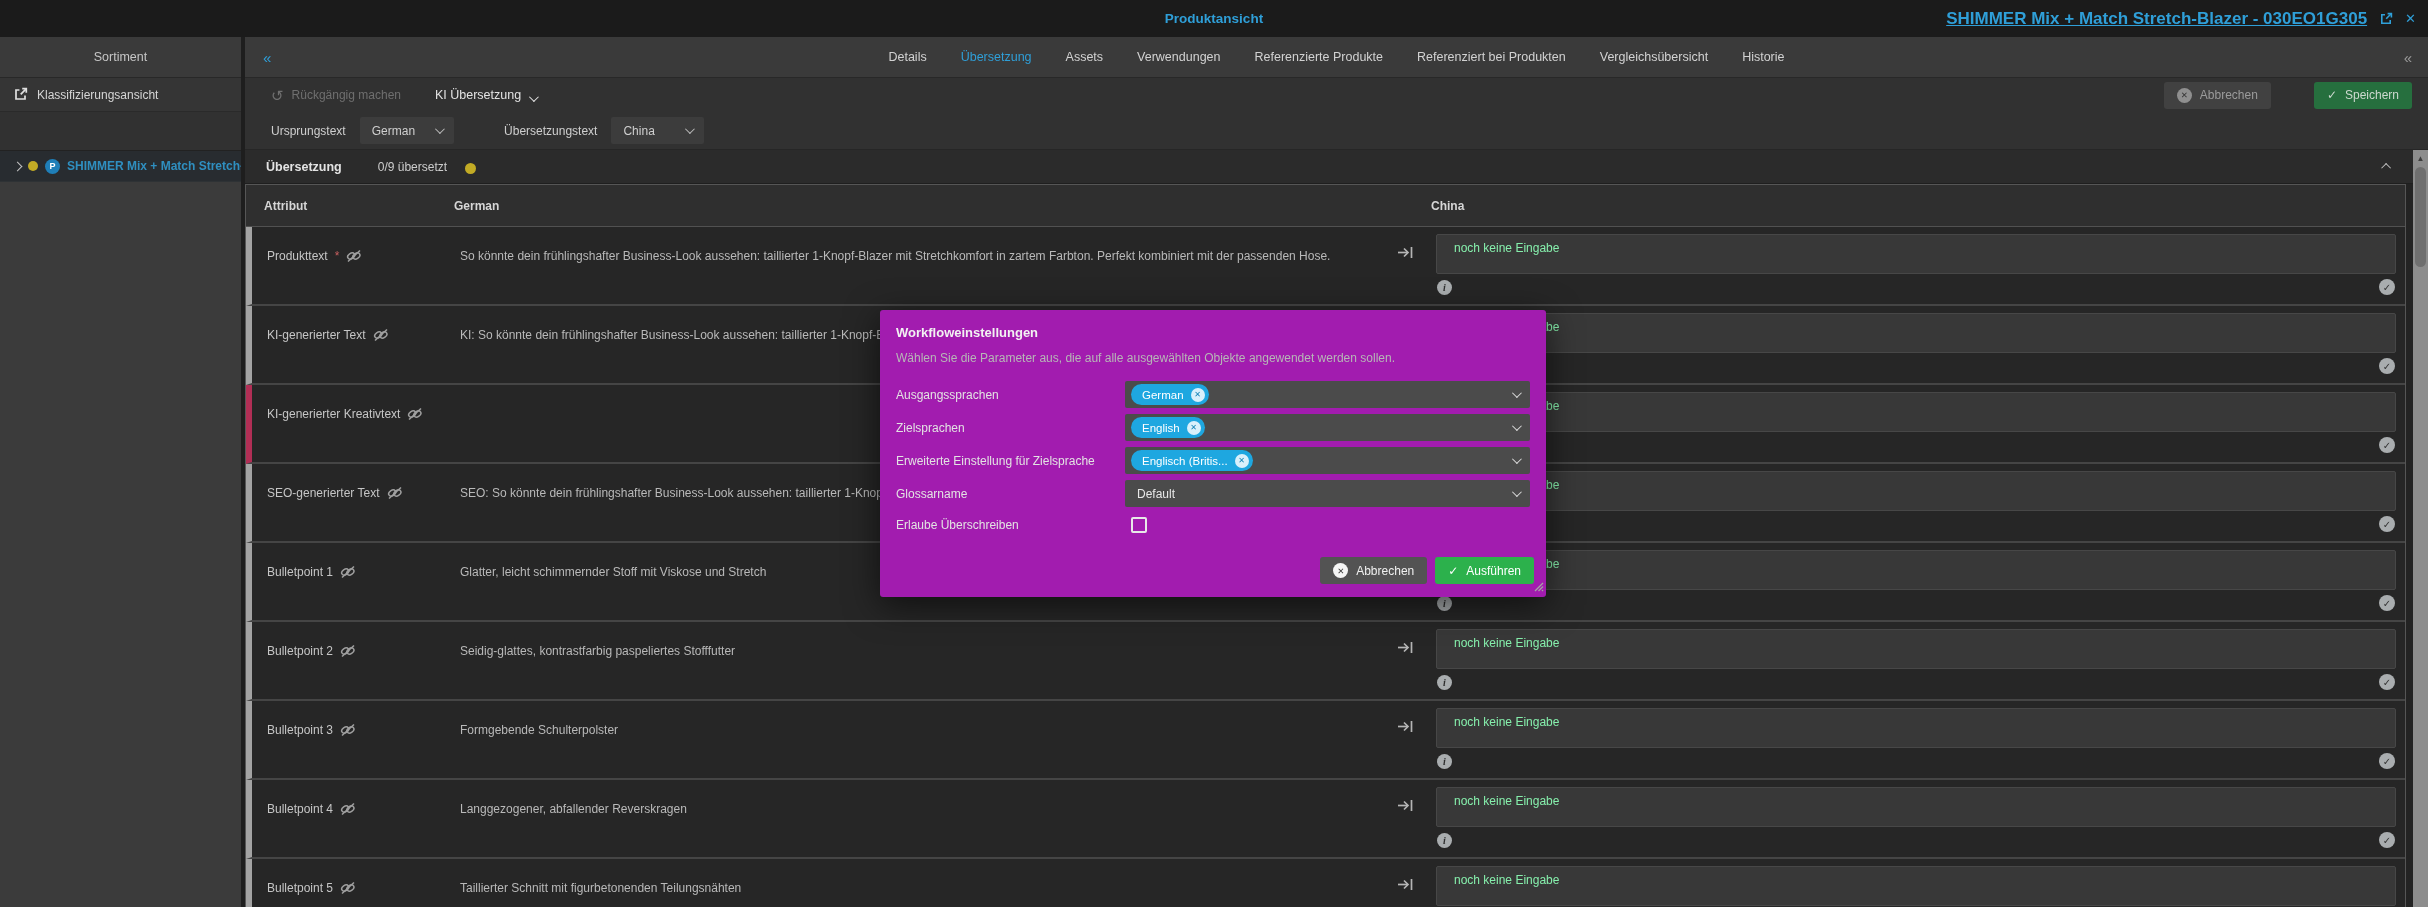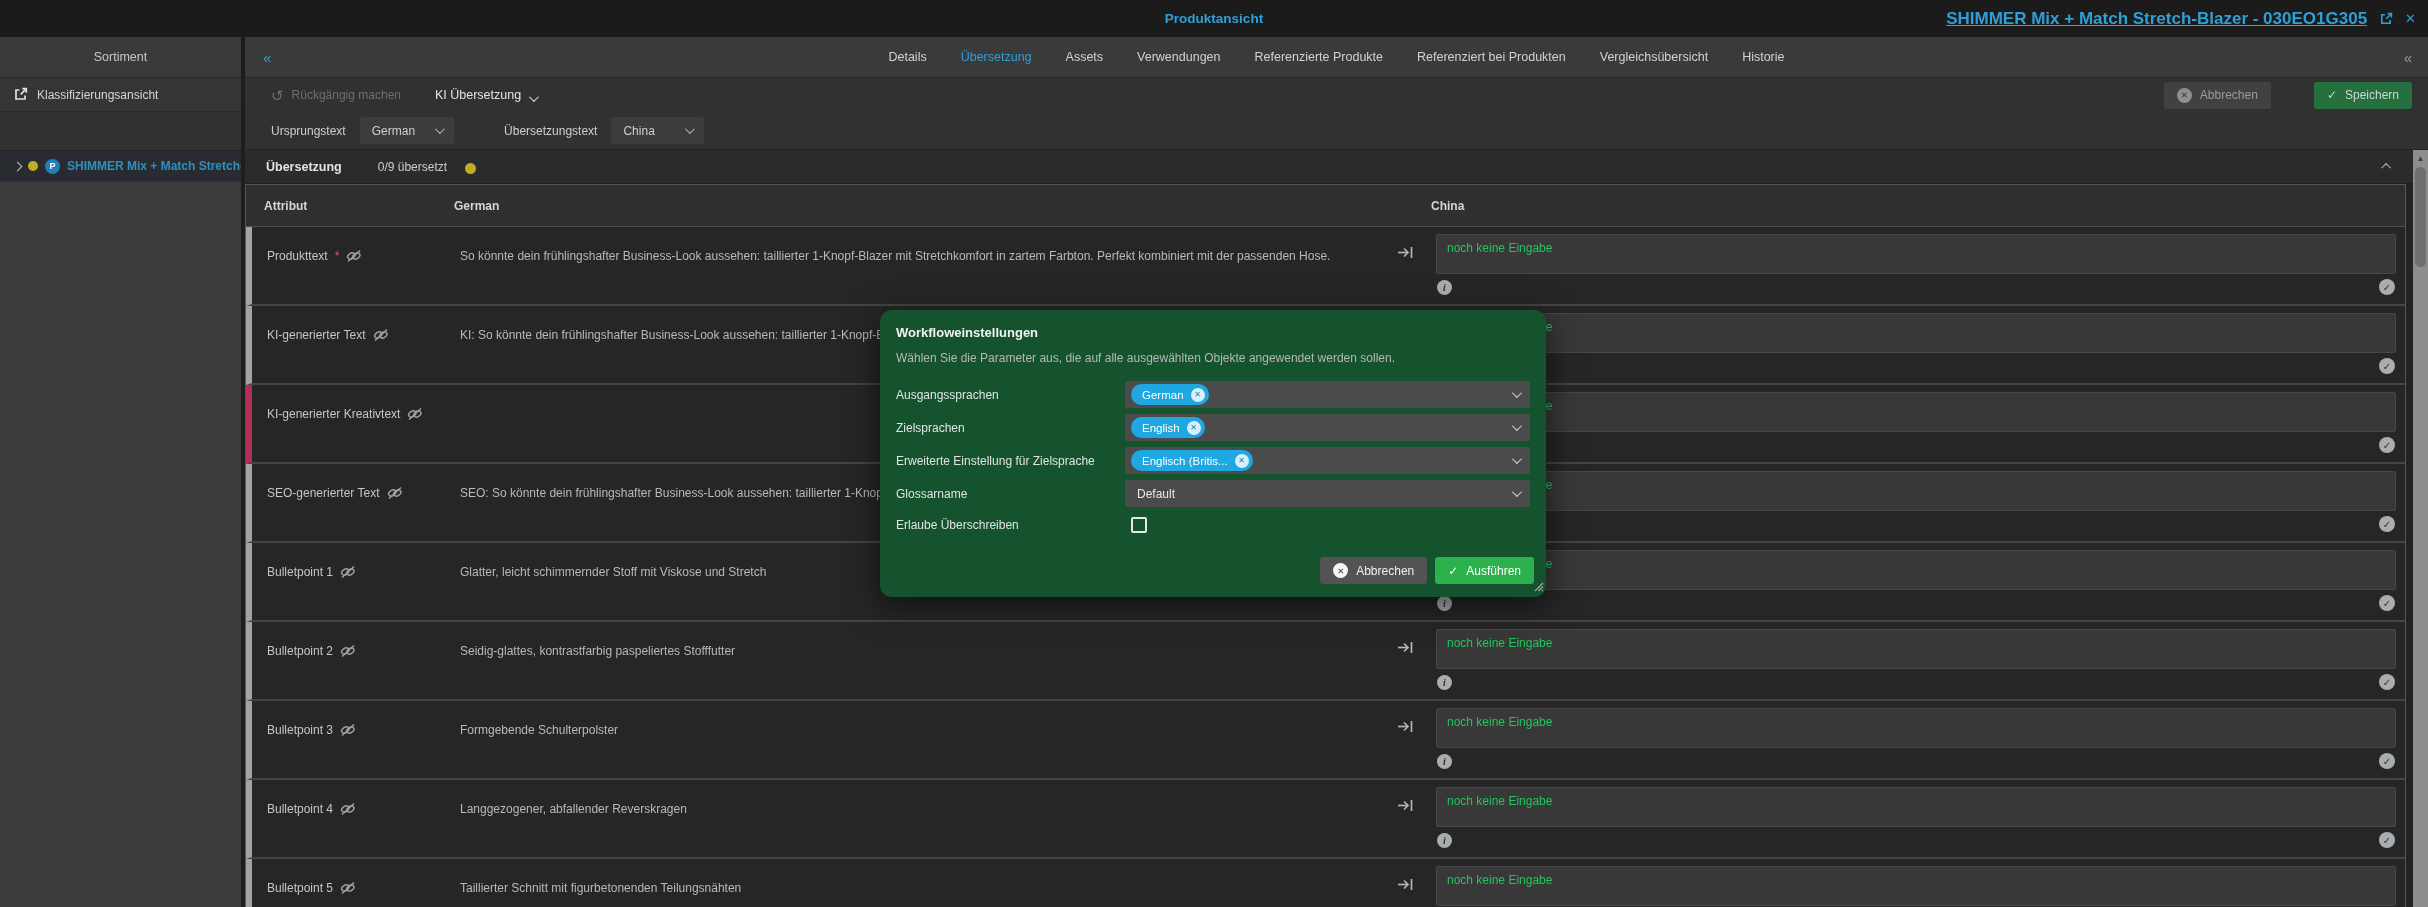--- a/index.html
+++ b/index.html
@@ -103,38 +103,38 @@
   .r-attr { position:absolute; left:15px; top:22px; display:flex; align-items:center; gap:7px;
     color:#c6c6c6; max-width:185px; white-space:nowrap; }
   .req { color:#c75f5f; }
   .unlink-ico { flex:0 0 auto; display:inline-flex; }
   .r-german { position:absolute; left:208px; top:22px; width:925px; color:#b9b9b9;
     white-space:nowrap; overflow:hidden; }
   .r-arrow { position:absolute; left:1145px; top:19px; color:#b5b5b5; cursor:pointer; display:inline-flex; }
   .r-china { position:absolute; left:1184px; top:7px; right:9px; }
   .ta { height:40px; background:#383838; border:1px solid #474747; border-radius:2px;
     padding:6px 10px; cursor:text; }
-  .ph { color:#22c55e; font-size:12px; }
+  .ph { color:#86efac; font-size:12px;margin-left:7px; }
   .r-meta { margin-top:5px; display:flex; justify-content:space-between; align-items:center; padding:0 1px; }
   .info-ico { width:15px; height:15px; border-radius:50%; background:#a9adaf; color:#2e2e2e;
     font-size:10px; font-weight:bold; font-style:italic; font-family:"Liberation Serif","DejaVu Serif",serif;
     display:flex; align-items:center; justify-content:center; cursor:pointer; }
   .ok-ico { width:16px; height:16px; border-radius:50%; background:#a9adaf; color:#333;
     font-size:10px; display:flex; align-items:center; justify-content:center; cursor:pointer; }
 
   
   .vscroll { position:absolute; right:0; top:113px; bottom:0; width:15px; background:#8d8d8d; cursor:pointer; }
   .varrow { height:16px; display:flex; align-items:center; justify-content:center;
     color:#3e3e3e; font-size:8px; }
   .vthumb { position:absolute; top:17px; left:2px; right:2px; height:100px;
     background:#6f6f6f; border-radius:6px; }
 
   
   #modal { position:absolute; left:880px; top:310px; width:666px; height:287px;
-    background:#14532d; border-radius:12px; box-shadow:0 8px 34px rgba(0,0,0,.6);
+    background:#a21caf; border-radius:3px; box-shadow:0 8px 34px rgba(0,0,0,.6);
     z-index:50; padding:15px 16px; }
   .mw-title { font-size:13px; font-weight:bold; color:#f2f2f2; }
   .mw-sub { margin-top:11px; font-size:12px; color:#b7b7b7; }
   .mw-form { margin-top:13px; }
   .mw-row { display:flex; align-items:center; height:33px; }
   .mw-label { width:229px; flex:0 0 229px; color:#e3e3e3; font-size:12px; }
   .mw-ctl { flex:1; }
   .msel { background:#4b4b4b; border-radius:2px; height:27px; display:flex; align-items:center;
     padding:0 28px 0 6px; position:relative; color:#e8e8e8; cursor:pointer; }
   .msel .chev { position:absolute; right:11px; color:#d9d9d9; }

